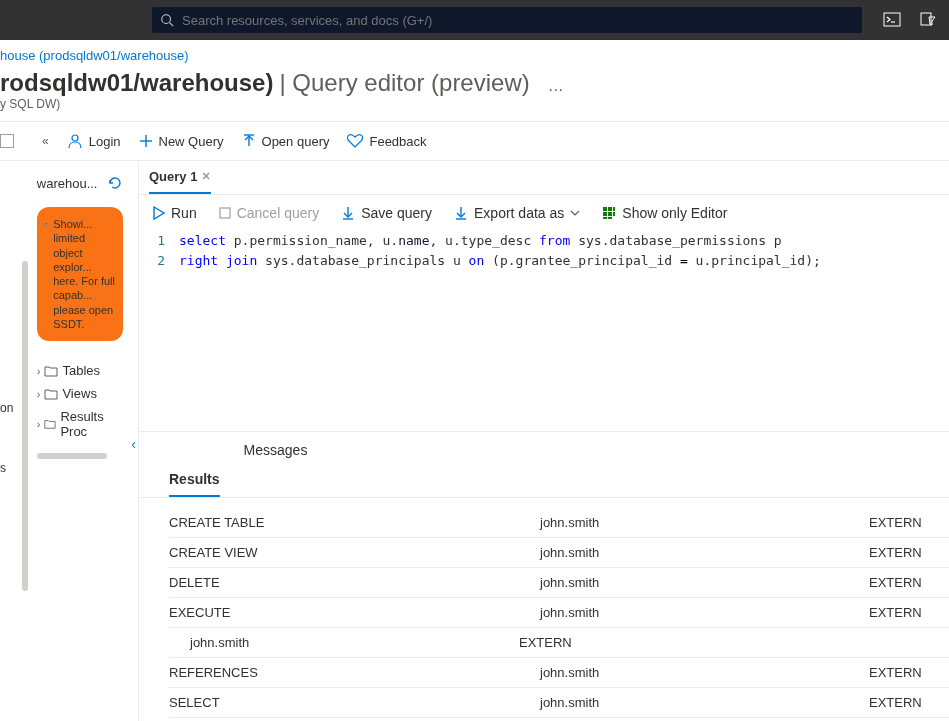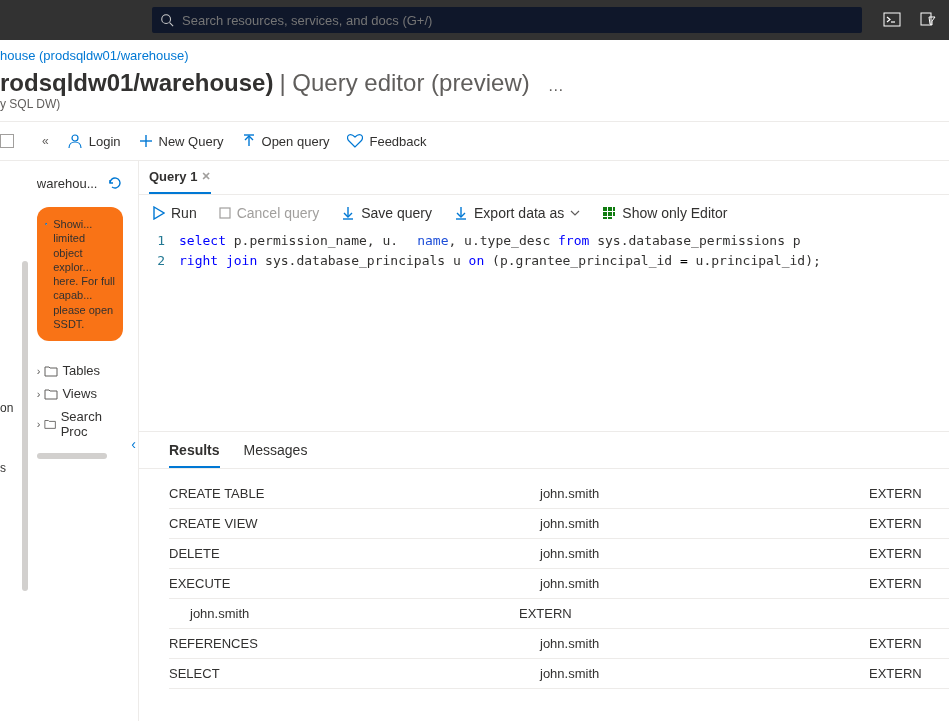--- a/index.html
+++ b/index.html
@@ -37,27 +37,27 @@
   .ed-tab { font-size: 13px; font-weight: 600; color: #323130; padding-bottom: 8px; border-bottom: 2px solid #0078d4; display: flex; align-items: center; gap: 4px; }
   .ed-tab .close { font-size: 11px; color: #a19f9d; cursor: pointer; }
   .editor-toolbar { display: flex; align-items: center; gap: 22px; padding: 10px 14px; font-size: 14px; }
   .editor-toolbar .et-item { display: flex; align-items: center; gap: 6px; cursor: pointer; }
   .editor-toolbar .disabled { color: #a19f9d; }
   .code-area { padding: 0 0 0 10px; font-family: Consolas, monospace; font-size: 13px; line-height: 1.5; flex: 0 0 200px; }
   .code-line { display: flex; }
   .code-line .ln { width: 30px; color: #237893; text-align: right; padding-right: 14px; }
   .code-line .code { white-space: pre; }
   .kw { color: #0000ff; }
-  .fn { color: #1d4ed8; margin-left: 19px; }
+  .fn { color: #0f172a; }
   .op { color: #000; }
   .collapse-handle { width: 12px; display: flex; align-items: flex-start; justify-content: center; color: #0078d4; font-size: 14px; padding-top: 0; cursor: pointer; }
   .results-zone { border-top: 1px solid #edebe9; flex: 1; display: flex; flex-direction: column; }
   .results-tabs { display: flex; gap: 24px; padding: 10px 30px 0 30px; border-bottom: 1px solid #edebe9; }
   .r-tab { font-size: 14px; padding-bottom: 8px; cursor: pointer; }
-  .r-tab.active { font-weight: 600; border-bottom: 2px solid #0078d4; }
+  .r-tab.active { font-weight: 600; border-bottom: 2px solid #0078d4; margin-top: 29px; }
   .results-table { padding: 10px 0 0 30px; }
   .results-row { display: flex; border-bottom: 1px solid #edebe9; padding: 7px 0; font-size: 13px; }
   .results-row .c1 { width: 350px; }
   .results-row .c2 { width: 350px; padding-left: 21px; }
   .results-row .c3 { width: 80px; overflow: hidden; }
   .leftnav-hint { position: absolute; left: 0; top: 370px; font-size: 12px; color: #323130; }
 </style>
 </head>
 <body>
 
@@ -162,21 +162,21 @@
       <svg width="14" height="12" viewBox="0 0 14 12">
           <path d="M1 2 L5 2 L6 3 L13 3 L13 11 L1 11 Z" stroke="#605e5c" stroke-width="1" fill="none"></path>
         </svg>
       <span>Views</span>
     </div>
     <div class="tree-item">
       <span class="chev">›</span>
       <svg width="14" height="12" viewBox="0 0 14 12">
           <path d="M1 2 L5 2 L6 3 L13 3 L13 11 L1 11 Z" stroke="#605e5c" stroke-width="1" fill="none"></path>
         </svg>
-      <span>Search Proc</span>
+      <span>Results Proc</span>
     </div>
     <div class="sidebar-scroll"></div>
   </div>
 
   <div class="collapse-handle" style="align-self:center;">‹</div>
 
   <div class="editor-zone">
     <div class="editor-tabs">
       <div class="ed-tab">
         <span>Query 1</span>

